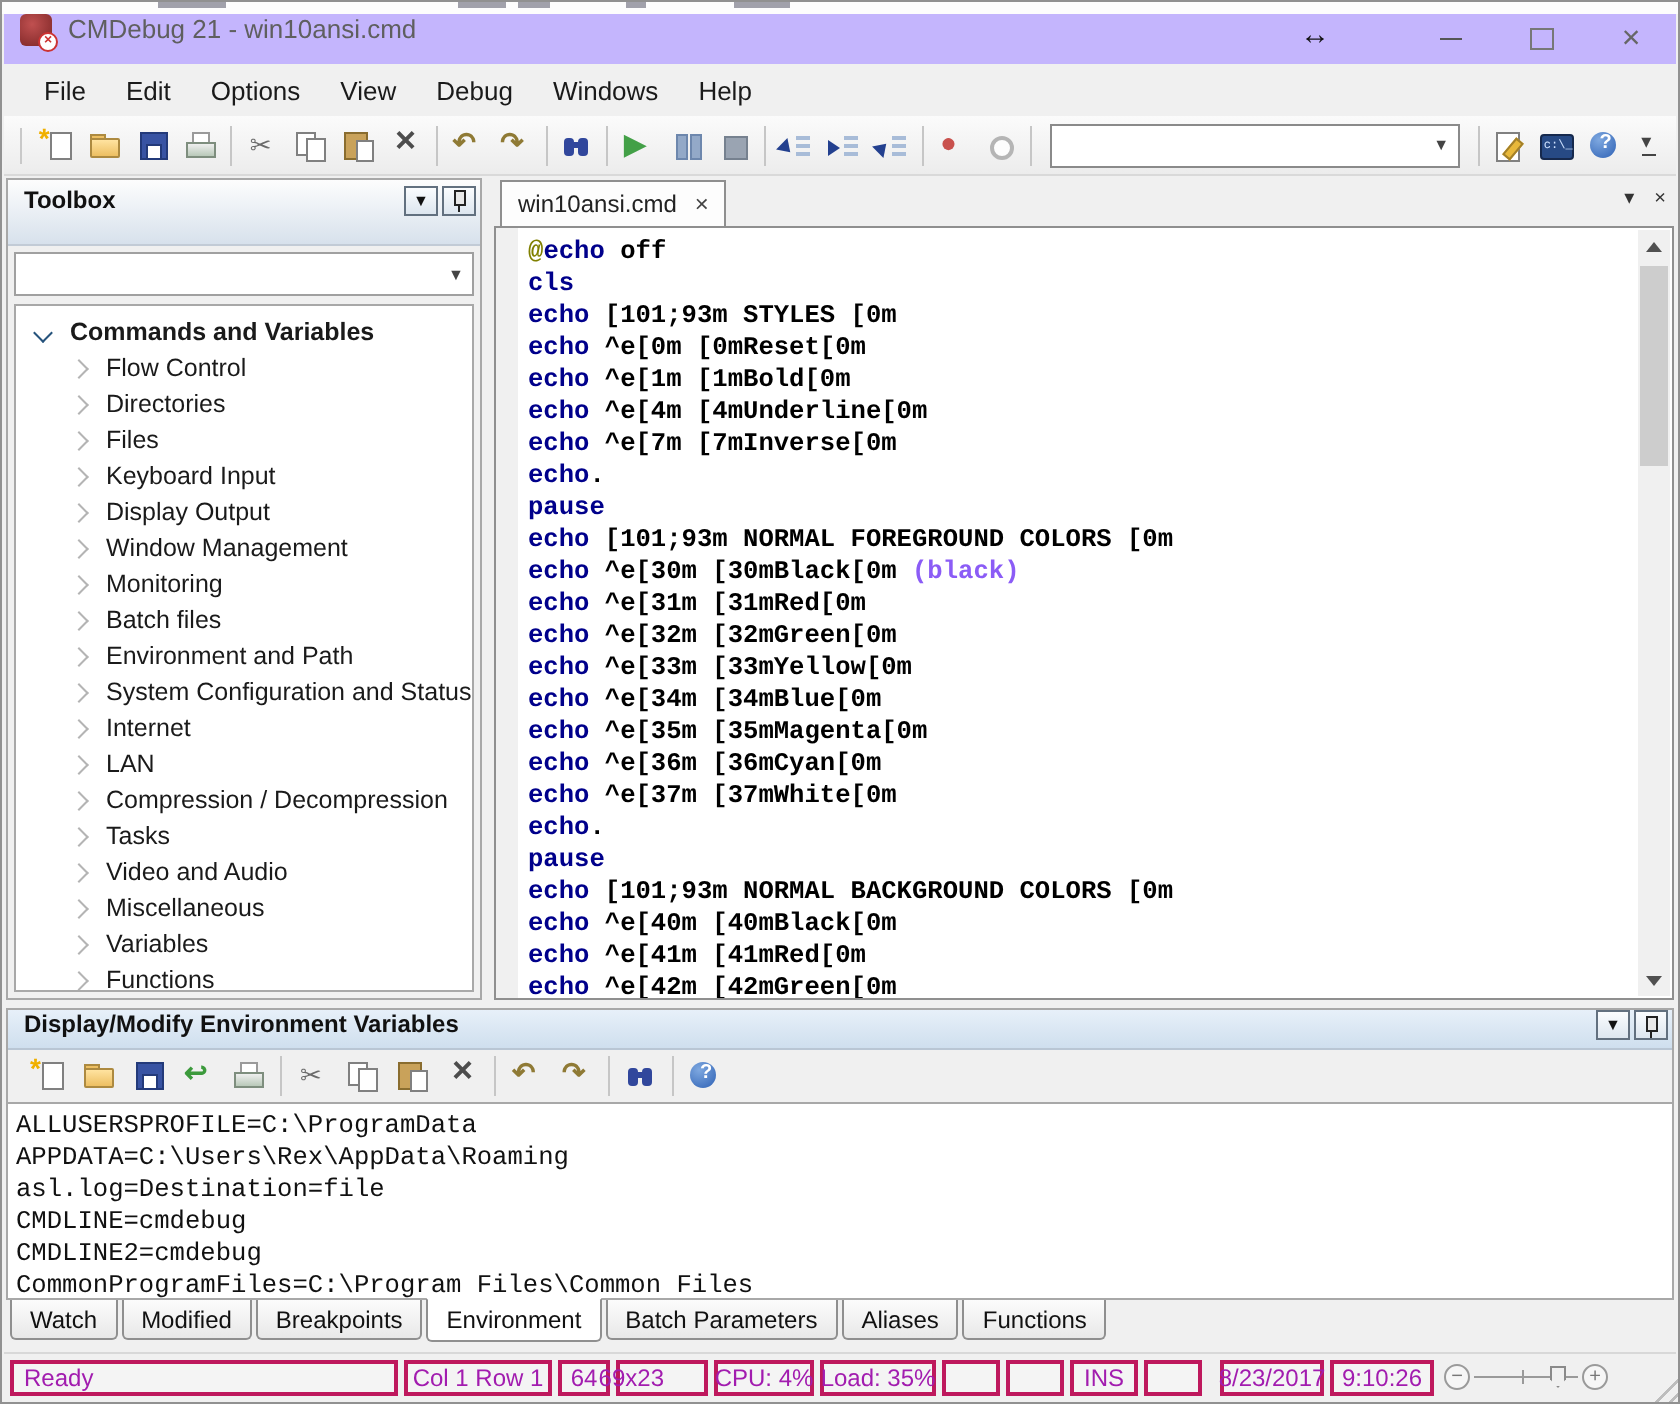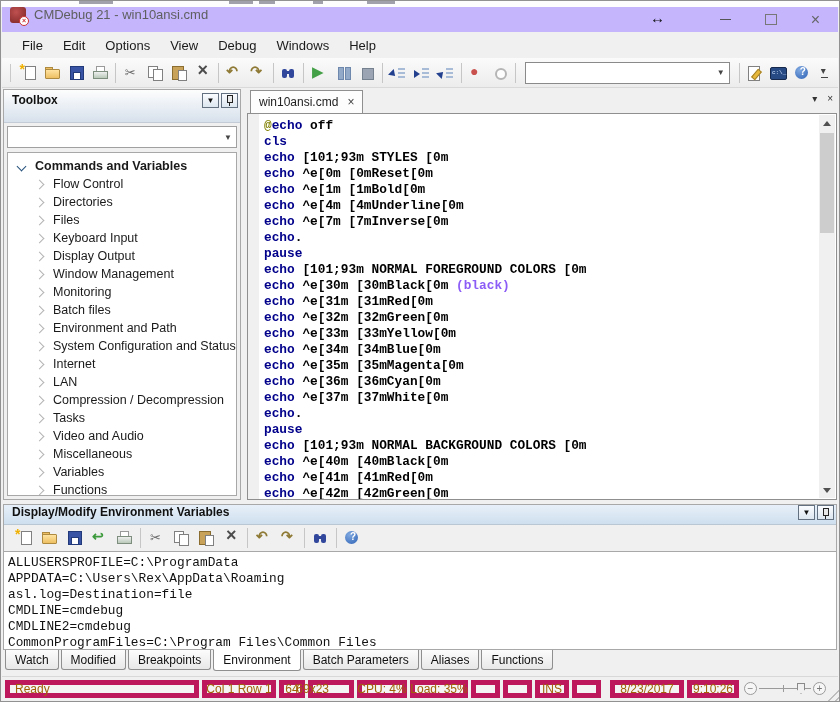--- a/index.html
+++ b/index.html
@@ -137,26 +137,26 @@
 
   
   .btabs{position:absolute;left:2px;top:649px;right:2px;height:25px;display:flex;align-items:flex-start;padding-left:2px;gap:2px}
   .btab{height:20px;padding:0 9px;display:flex;align-items:center;font-size:12px;color:#111;
         background:linear-gradient(#fcfcfc,#e8e8e8);border:1px solid #8f8f8f;border-radius:0 0 3px 3px;border-top:none;box-sizing:border-box}
   .btab.active{background:#fff;height:22px;font-size:12px;position:relative;top:-1px;border-top:1px solid #fff}
 
   
   .statusbar{position:absolute;left:1px;right:1px;bottom:1px;height:24px;background:#f0f0f0;
              border-top:1px solid #d8d8d8;display:flex;align-items:center;padding-left:3px;box-sizing:border-box}
-  .sc{height:18px;border:5px solid #be185d;background:#f4f4f4;font-size:12px;color:#a16207;
+  .sc{height:18px;border:2px solid #be185d;background:#f4f4f4;font-size:12px;color:#a21caf;
       display:flex;align-items:center;justify-content:center;margin-right:3px;box-sizing:border-box;white-space:nowrap}
   .sc0{width:194px;justify-content:flex-start;padding-left:5px}
   .sc1{width:74px}.sc2{width:26px}.sc3{width:46px;justify-content:flex-end;padding-right:20px}
   .sc4{width:50px}.sc5{width:58px}.sc6{width:29px}.sc7{width:29px}.sc8{width:34px}
-  .sc9{width:29px;margin-right:9px}.sc10{width:74px}.sc11{width:52px}
+  .sc9{width:29px;margin-right:9px}.sc10{width:52px}.sc11{width:52px}
   .zoomer{display:flex;align-items:center;margin-left:2px}
   .zbtn{width:13px;height:13px;border:1px solid #9a9a9a;border-radius:50%;color:#777;font-size:10px;
         line-height:11px;text-align:center;background:#f6f6f6;box-sizing:border-box}
   .ztrack{width:52px;height:1px;background:#9a9a9a;position:relative;margin:0 2px}
   .ztick{position:absolute;left:24px;top:-3px;width:1px;height:7px;background:#9a9a9a}
   .zthumb{position:absolute;left:38px;top:-5px;width:8px;height:11px;background:#f0f0f0;border:1px solid #8a8a8a;
           clip-path:polygon(0 0,100% 0,100% 60%,50% 100%,0 60%);box-sizing:border-box}
   .grip{position:absolute;right:0;bottom:0;width:13px;height:13px;
         background:repeating-linear-gradient(135deg,#bdbdbd 0 1.5px,transparent 1.5px 5px);
         clip-path:polygon(100% 0,100% 100%,0 100%)}

